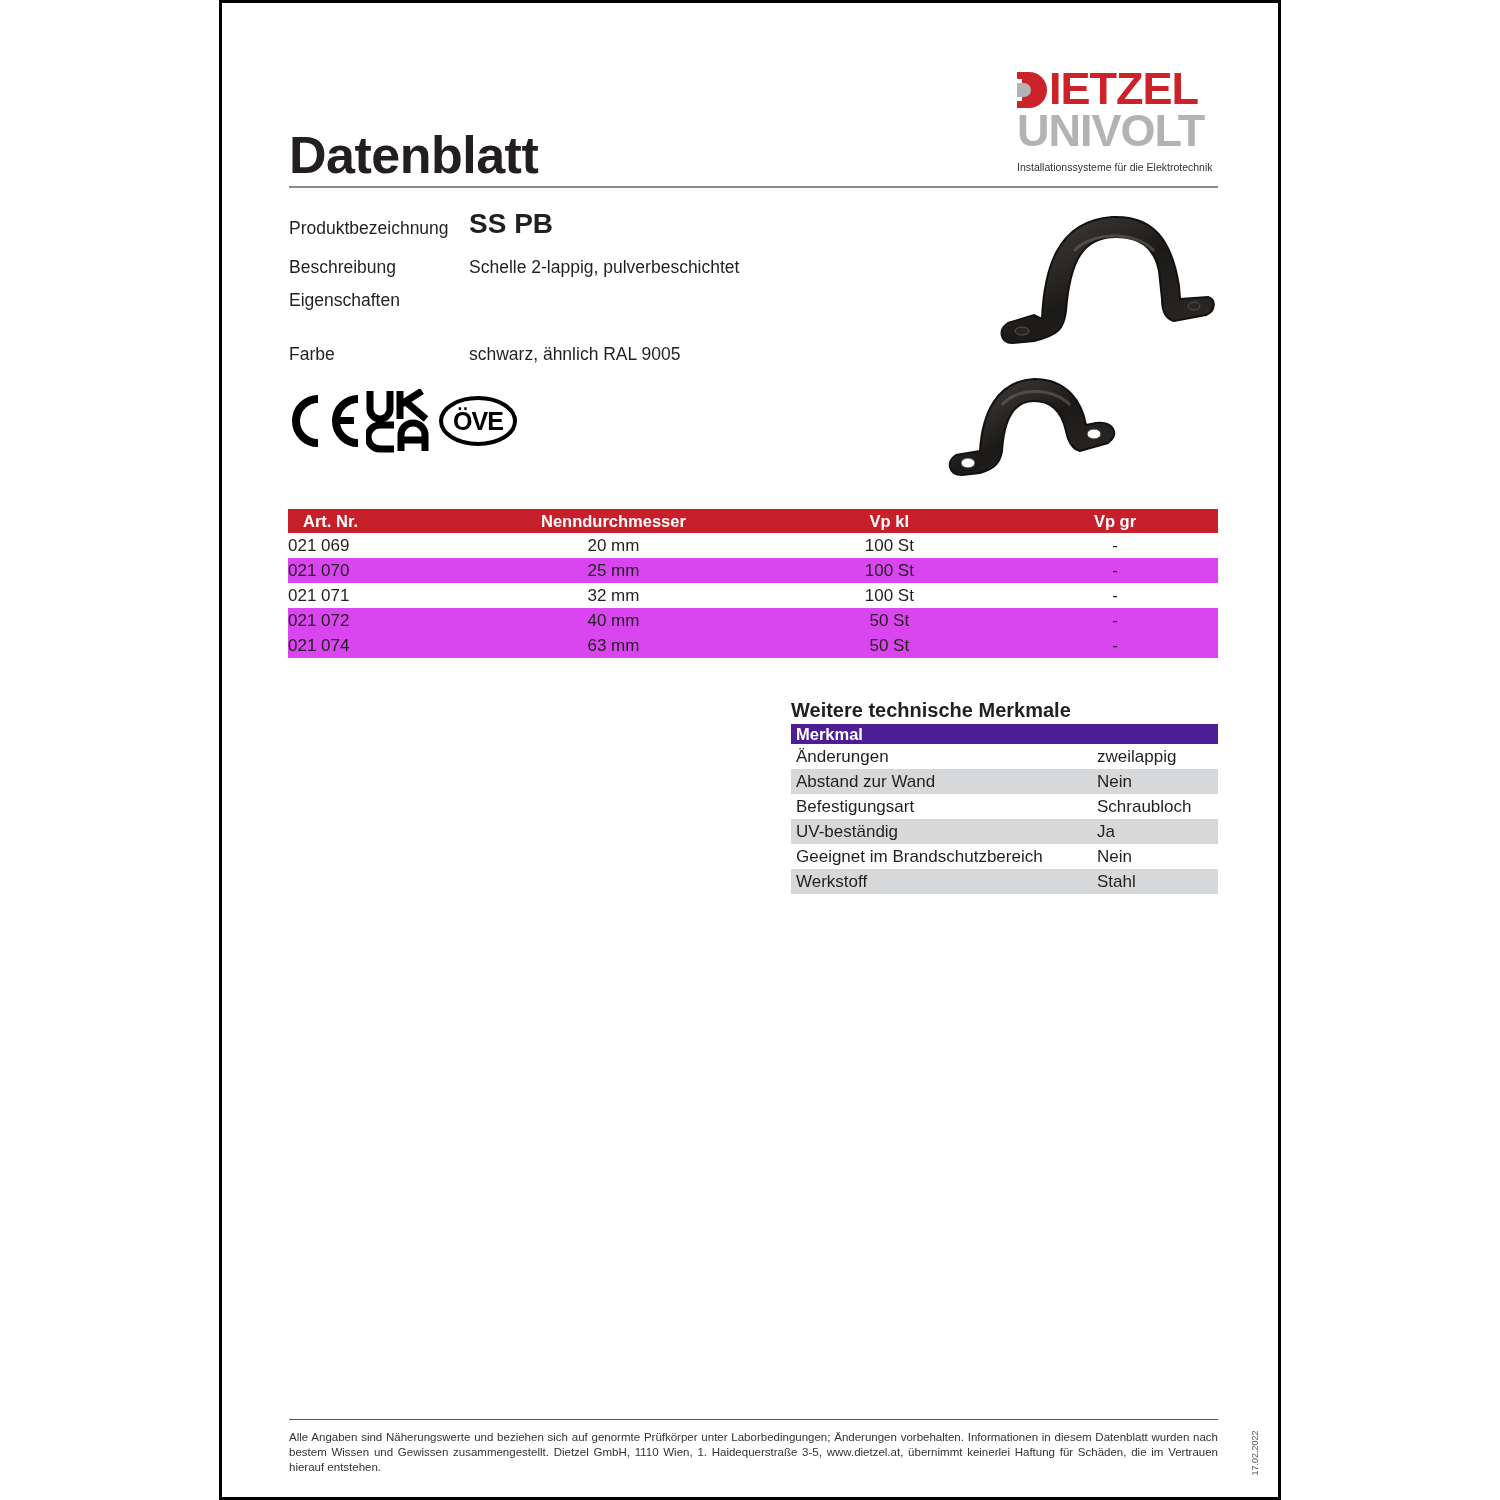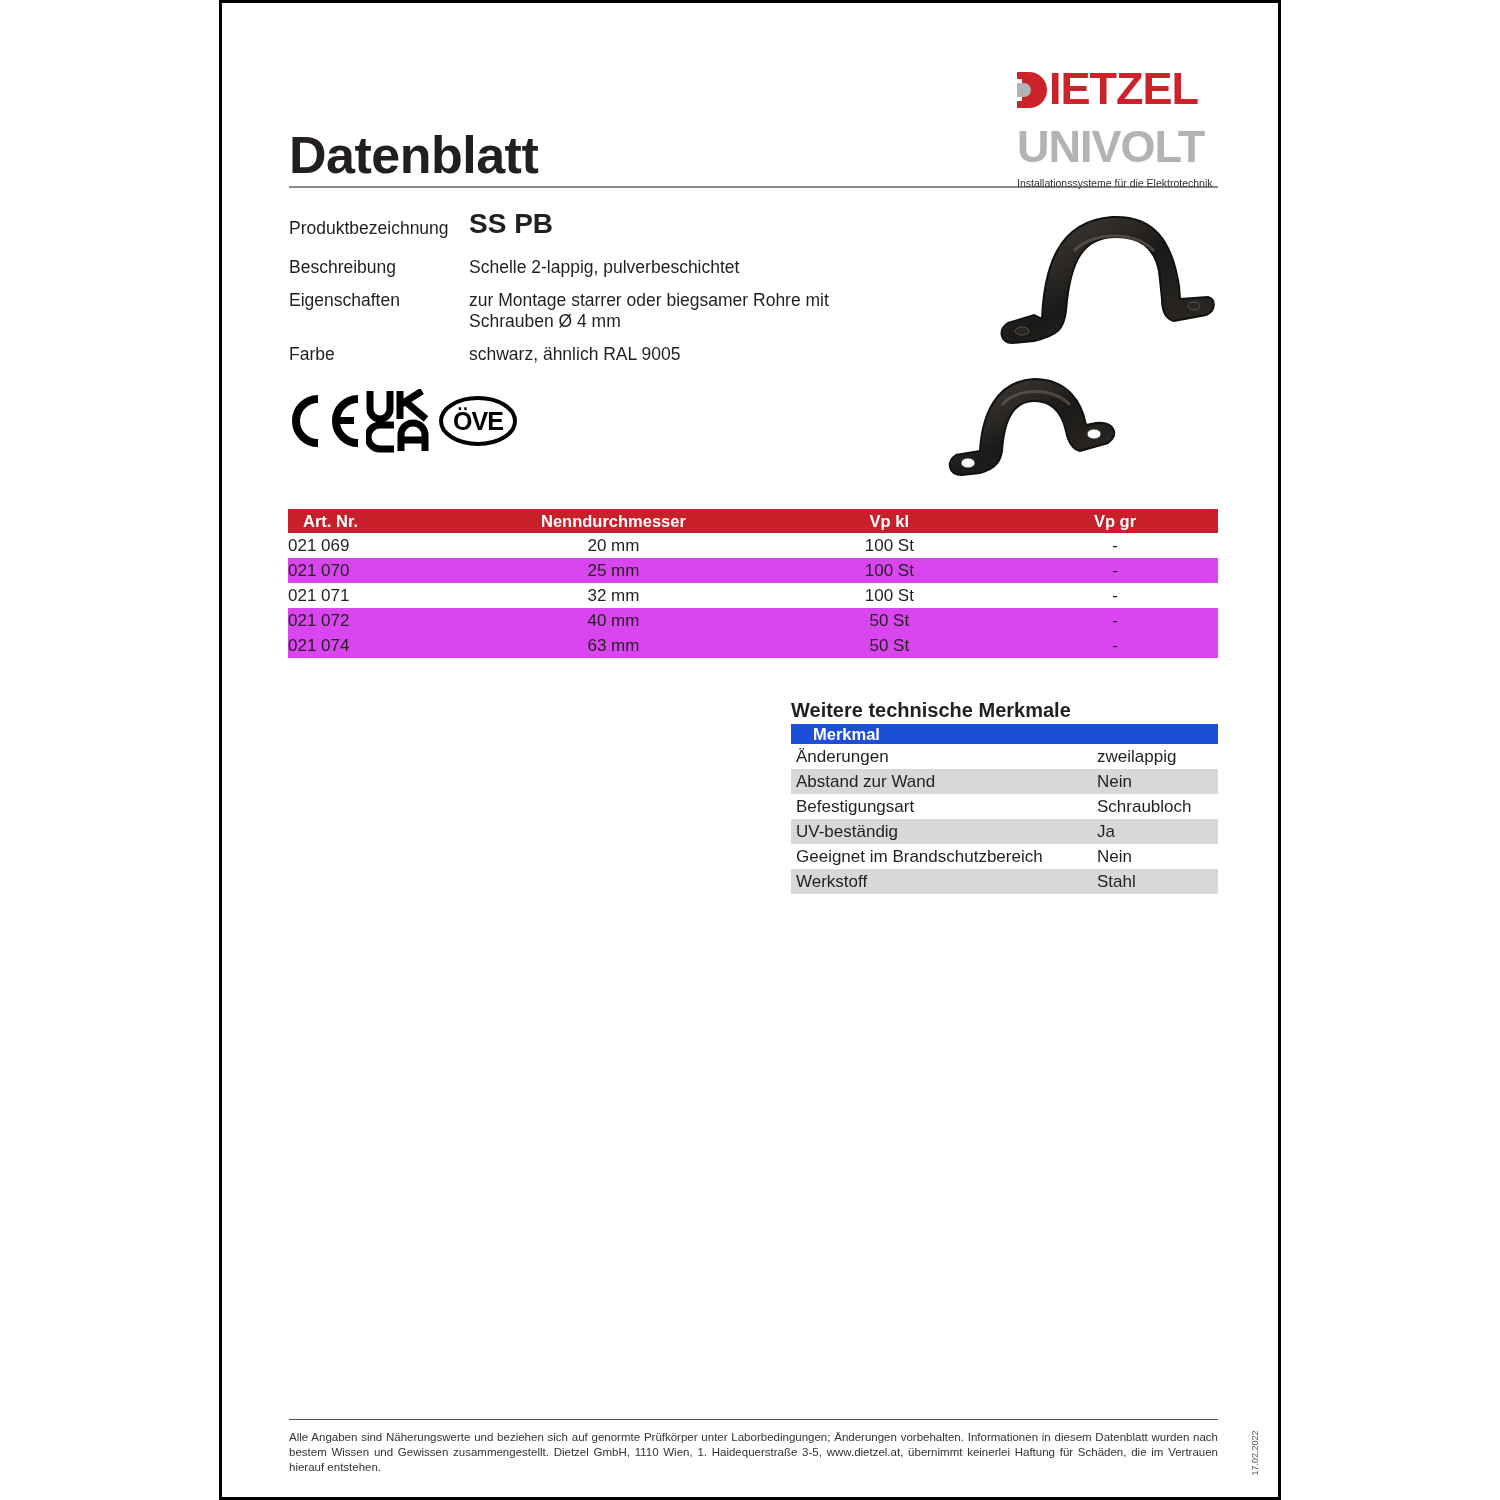--- a/index.html
+++ b/index.html
@@ -6,21 +6,21 @@
   body { width: 1500px; height: 1500px; position: relative; overflow: hidden; font-family: "Liberation Sans", sans-serif; color: #231f20; }
   .page { position: absolute; left: 219px; top: 0px; width: 1056px; height: 1494px; border: 3px solid #000; background: #fff; }
 
   
   .title { position: absolute; left: 67px; top: 122px; font-size: 52px; font-weight: bold; letter-spacing: -0.5px; color: #231f20; }
   .title-rule { position: absolute; left: 67px; top: 183px; width: 929px; height: 2px; background: #8a8a8a; }
 
   
   .logo { position: absolute; left: 795px; top: 66px; width: 202px; }
   .logo-top { font-size: 45px; font-weight: bold; color: #cc2229; line-height: 40px; letter-spacing: -1px; white-space: nowrap; position: relative; }
-  .logo-bottom { font-size: 45px; font-weight: bold; color: #b2b3b5; line-height: 44px; letter-spacing: -1px; white-space: nowrap; margin-top: 16px; }
+  .logo-bottom { font-size: 45px; font-weight: bold; color: #b2b3b5; line-height: 44px; letter-spacing: -1px; white-space: nowrap; }
   .logo-d { display: inline-block; position: relative; width: 30px; height: 36px; vertical-align: top; margin-top: 3px; margin-right: 2px; }
   .logo-d .d-red { position: absolute; left: 0; top: 0; width: 30px; height: 36px; background: #cc2229; border-radius: 0 18px 18px 0; }
   .logo-d .d-grey { position: absolute; left: 0; top: 11px; width: 14px; height: 14px; background: #b2b3b5; border-radius: 0 7px 7px 0; }
   .logo-d .d-white { position: absolute; left: 0; top: 7px; width: 5px; height: 22px; background: #fff; }
   .logo-tagline { font-size: 10.5px; color: #333; margin-top: 8px; white-space: nowrap; }
 
   
   .info-label { position: absolute; left: 67px; font-size: 17.5px; color: #231f20; }
   .info-value { position: absolute; left: 247px; font-size: 17.5px; color: #231f20; line-height: 21px; }
   .product-name { font-size: 28px; font-weight: bold; }
@@ -35,21 +35,21 @@
   .main-table { position: absolute; left: 66px; top: 506px; width: 930px; border-collapse: collapse; }
   .main-table th { background: #c8202a; color: #fff; font-size: 16.5px; font-weight: bold; height: 24px; padding: 0; text-align: center; }
   .main-table th:first-child { text-align: left; padding-left: 15px; }
   .main-table td { font-size: 17px; height: 25px; padding: 0; text-align: center; color: #231f20; }
   .main-table td:first-child { text-align: left; }
   .main-table tr.alt td { background: #d946ef; }
 
   
   .tech-title { position: absolute; left: 569px; top: 696px; font-size: 20px; font-weight: bold; color: #231f20; }
   .tech-table { position: absolute; left: 569px; top: 721px; width: 427px; border-collapse: collapse; }
-  .tech-table th { background: #1d4ed8; color: #fff; font-size: 16.5px; font-weight: bold; height: 20px; padding: 0 0 0 22px; text-align: left; }
+  .tech-table th { background: #4c1d95; color: #fff; font-size: 16.5px; font-weight: bold; height: 20px; padding: 0 0 0 5px; text-align: left; }
   .tech-table td { font-size: 17px; height: 25px; padding: 0 0 0 5px; color: #231f20; }
   .tech-table td.val { width: 121px; }
   .tech-table tr.alt td { background: #d7d8da; }
 
   
   .footer-rule { position: absolute; left: 67px; top: 1416px; width: 929px; height: 1px; background: #555; }
   .footer-text { position: absolute; left: 67px; top: 1427px; width: 929px; font-size: 11.5px; line-height: 15px; color: #333; text-align: justify; }
   .footer-date { position: absolute; left: 1010px; top: 1445px; font-size: 9px; color: #555; transform: rotate(-90deg); transform-origin: center; white-space: nowrap; }
 </style>
 </head>
@@ -70,24 +70,20 @@
     <div class="logo-tagline">Installationssysteme für die Elektrotechnik</div>
   </div>
 
   <div class="info-label" style="top:215px;text-align:center;">Produktbezeichnung</div>
   <div class="info-value product-name" style="top:210px;">SS PB</div>
 
   <div class="info-label" style="top:254px;">Beschreibung</div>
   <div class="info-value" style="top:254px;">Schelle 2-lappig, pulverbeschichtet</div>
 
   <div class="info-label" style="top:287px;">Eigenschaften</div>
-  <div class="info-value" style="top:287px;">
-    <div>zur Montage starrer oder biegsamer Rohre mit</div>
-    <div>Schrauben Ø 4 mm</div>
-  </div>
 
   <div class="info-label" style="top:341px;">Farbe</div>
   <div class="info-value" style="top:341px;">schwarz, ähnlich RAL 9005</div>
 
   <div class="certs">
     <svg width="74" height="56" viewBox="0 0 74 56">
       <path d="M30 6 A22 22 0 1 0 30 50" fill="none" stroke="#000" stroke-width="8"></path>
       <path d="M70 6 A22 22 0 1 0 70 50" fill="none" stroke="#000" stroke-width="8"></path>
       <rect x="46" y="24" width="20" height="7" fill="#000"></rect>
     </svg>

